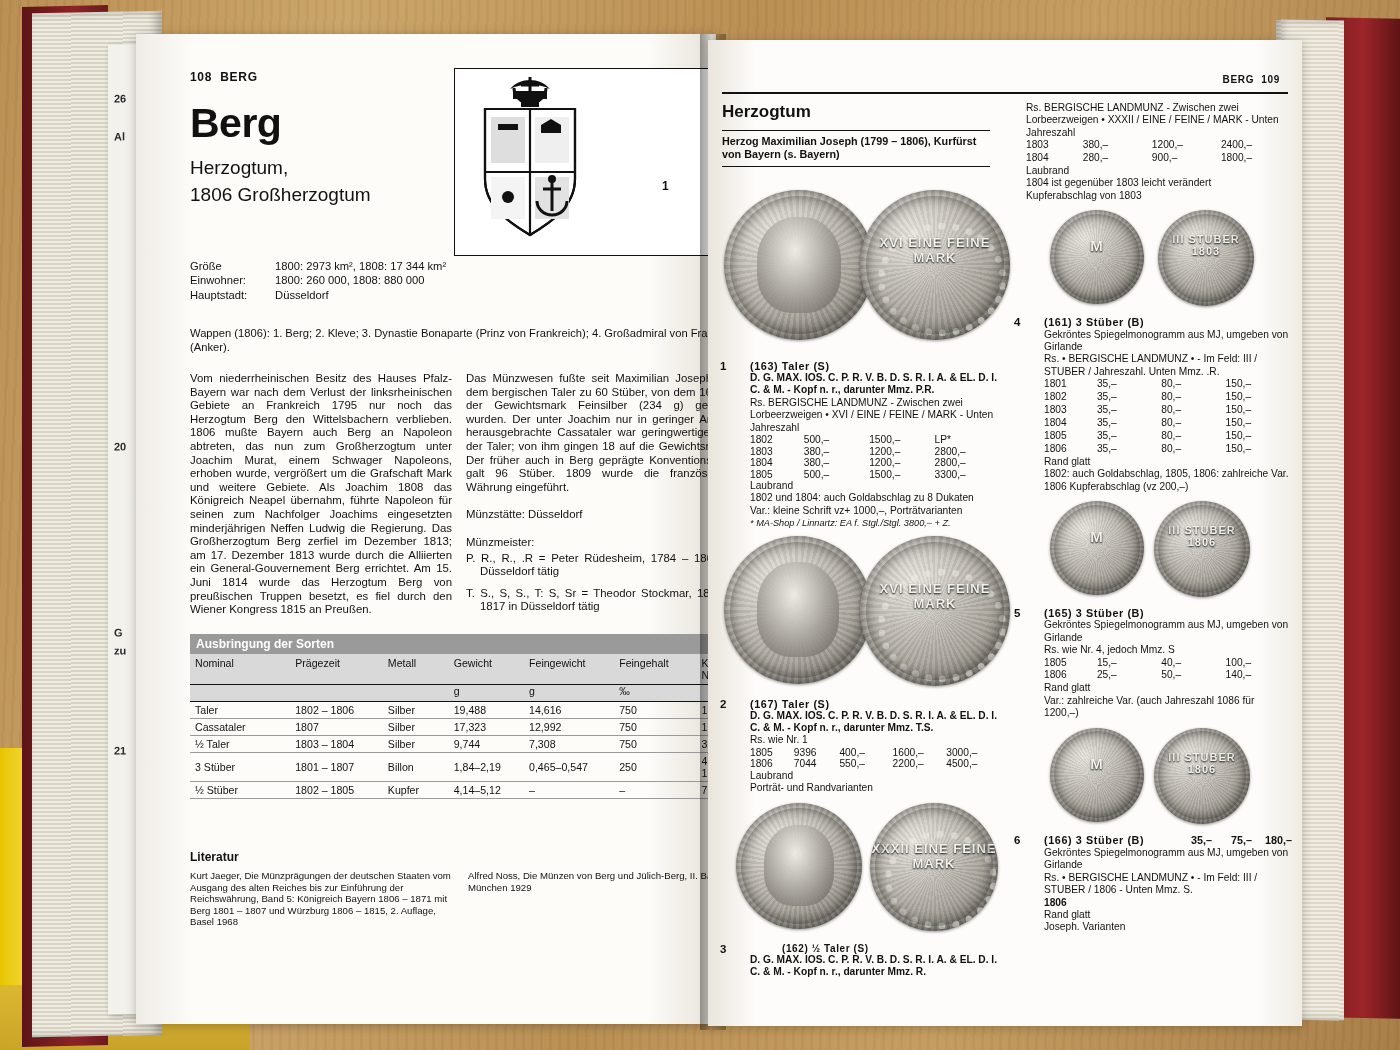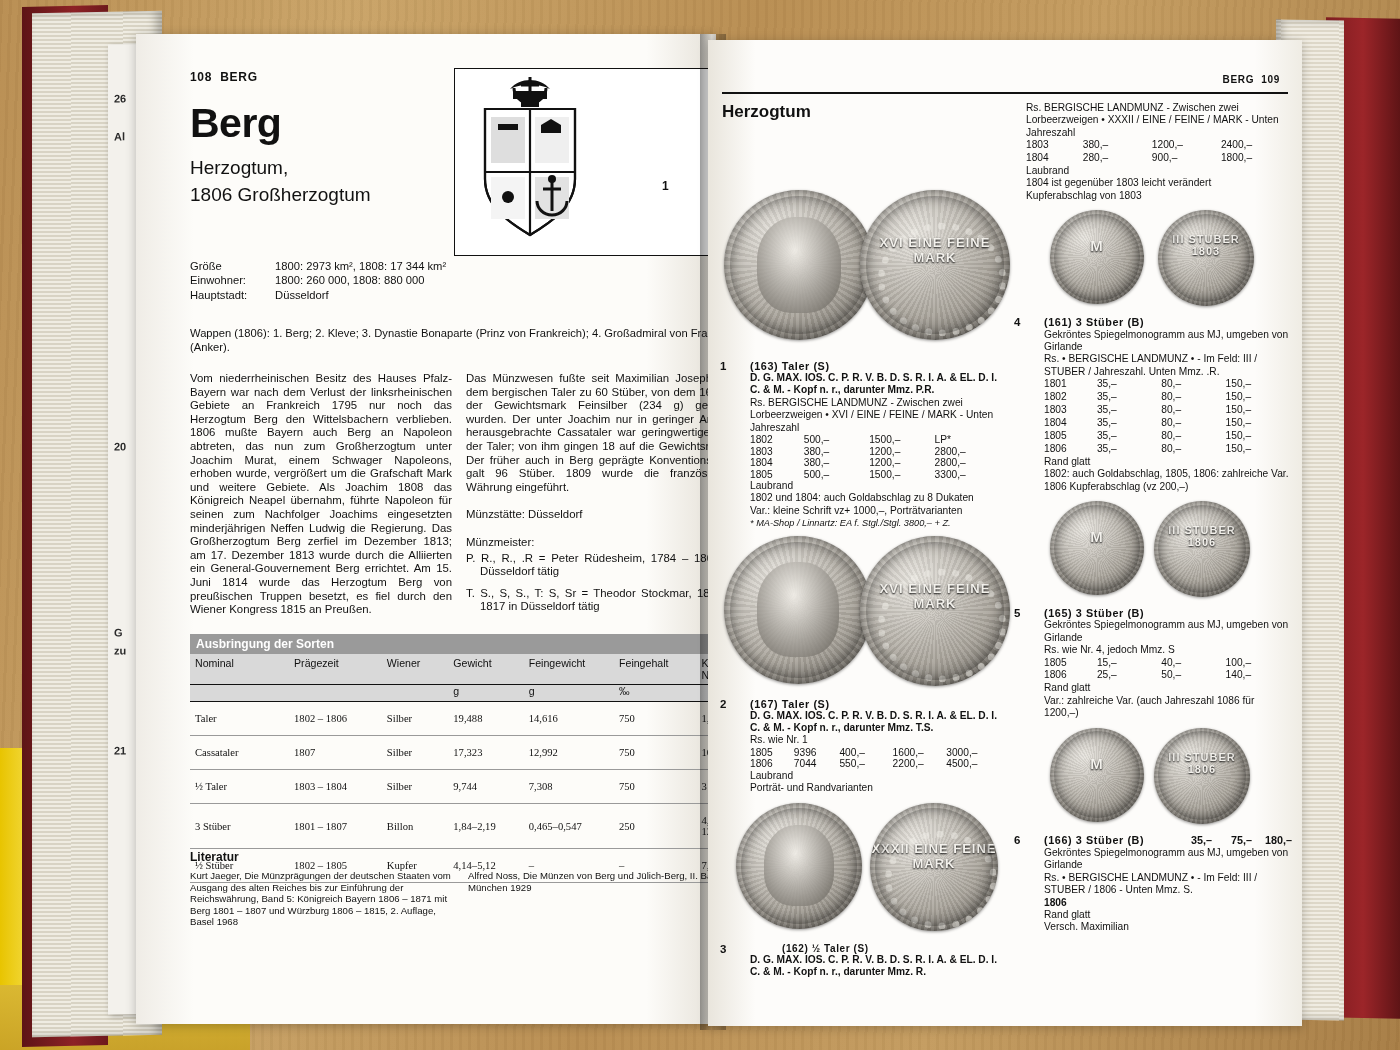--- a/index.html
+++ b/index.html
@@ -75,21 +75,21 @@
   .facts .k{display:inline-block;width:82px;}
   .wappen{position:absolute;left:54px;top:292px;width:560px;font-size:11.2px;line-height:14px;}
 
   .col-l{position:absolute;left:54px;top:338px;width:262px;}
   .col-r{position:absolute;left:330px;top:338px;width:268px;}
 
   .tbl-wrap{position:absolute;left:54px;top:600px;width:556px;}
   .tbl-title{background:#9a9a9a;color:#fff;font-size:12px;font-weight:bold;padding:3px 6px;}
   table.sorts{border-collapse:collapse;width:100%;font-size:10.6px;}
   table.sorts th{background:#d9d9d9;text-align:left;font-weight:normal;padding:3px 5px;border-bottom:1px solid #111;vertical-align:top;margin-left:27px;}
-  table.sorts td{padding:11px 5px;border-bottom:.8px solid #9a9a9a;font-family:Liberation Serif, serif;}
+  table.sorts td{padding:2px 5px;border-bottom:.8px solid #9a9a9a;}
   table.sorts tr.unitrow th{padding-top:0;padding-bottom:4px;border-bottom:1px solid #111;}
 
   .lit{position:absolute;left:54px;top:816px;width:560px;}
   .lit h4{margin:0 0 4px 0;font-size:12px;}
   .lit .c1{position:absolute;left:0;top:20px;width:262px;font-size:9.6px;line-height:11.6px;}
   .lit .c2{position:absolute;left:278px;top:20px;width:270px;font-size:9.6px;line-height:11.6px;}
 
   
   .rp-head{position:absolute;right:22px;top:34px;font-size:10px;font-weight:bold;letter-spacing:.7px;}
   .rp-rule{position:absolute;left:14px;top:52px;width:566px;height:2px;background:#111;}
@@ -224,21 +224,21 @@
           <div class="body" style="margin-top:8px;padding-left:14px;text-indent:-14px;">T. S., S, S., T: S, Sr = Theodor Stockmar, 1802 – 1817 in Düsseldorf tätig</div>
         </div>
 
         <div class="tbl-wrap">
           <div class="tbl-title">Ausbringung der Sorten</div>
           <table class="sorts">
             <thead>
               <tr>
                 <th style="width:100px">Nominal</th>
                 <th style="width:92px">Prägezeit</th>
-                <th style="width:62px">Wiener</th>
+                <th style="width:62px">Metall</th>
                 <th style="width:72px">Gewicht</th>
                 <th style="width:86px">Feingewicht</th>
                 <th style="width:78px">Feingehalt</th>
                 <th>Katalog-Nr.</th>
               </tr>
               <tr class="unitrow">
                 <th></th>
                 <th></th>
                 <th></th>
                 <th>g</th>
@@ -306,20 +306,21 @@
     </div>
 
     <div class="gutter"></div>
 
     <div class="page page-right">
       <div class="rp-head">
         <span>BERG</span>&nbsp;&nbsp;<span>109</span>
       </div>
       <div class="rp-rule"></div>
       <div class="rp-h1">Herzogtum</div>
+      <div class="ruler-box">Herzog Maximilian Joseph (1799 – 1806), Kurfürst von Bayern (s. Bayern)</div>
 
       <div class="coincol">
 
         <div class="coinrow">
           <div class="coinpair" style="height:170px;">
             <div class="coin" style="left:4px;top:0;width:150px;height:150px;">
               <div class="leg"></div>
                 <div class="bust"></div>
             </div>
             <div class="coin" style="left:140px;top:0;width:150px;height:150px;">
@@ -571,19 +572,19 @@
             <div style="position:relative;">
               <span class="hd" style="font-size:10.8px;">(166)  3 Stüber (B)</span>
               <span style="position:absolute;right:78px;top:0;font-size:10.8px;font-weight:bold;">35,–</span>
               <span style="position:absolute;right:38px;top:0;font-size:10.8px;font-weight:bold;">75,–</span>
               <span style="position:absolute;right:-2px;top:0;font-size:10.8px;font-weight:bold;">180,–</span>
             </div>
             <div class="cdesc">Gekröntes Spiegelmonogramm aus MJ, umgeben von Girlande</div>
             <div class="cdesc">Rs. • BERGISCHE LANDMUNZ • - Im Feld: III / STUBER / 1806 - Unten Mmz. S.</div>
             <div class="cdesc" style="font-weight:bold;">1806</div>
             <div class="cdesc">Rand glatt</div>
-            <div class="cdesc">Versch. Maximilian</div>
+            <div class="cdesc">Joseph. Varianten</div>
           </div>
         </div>
       </div>
     </div>
   </div>
 </div>
 
 </body></html>

